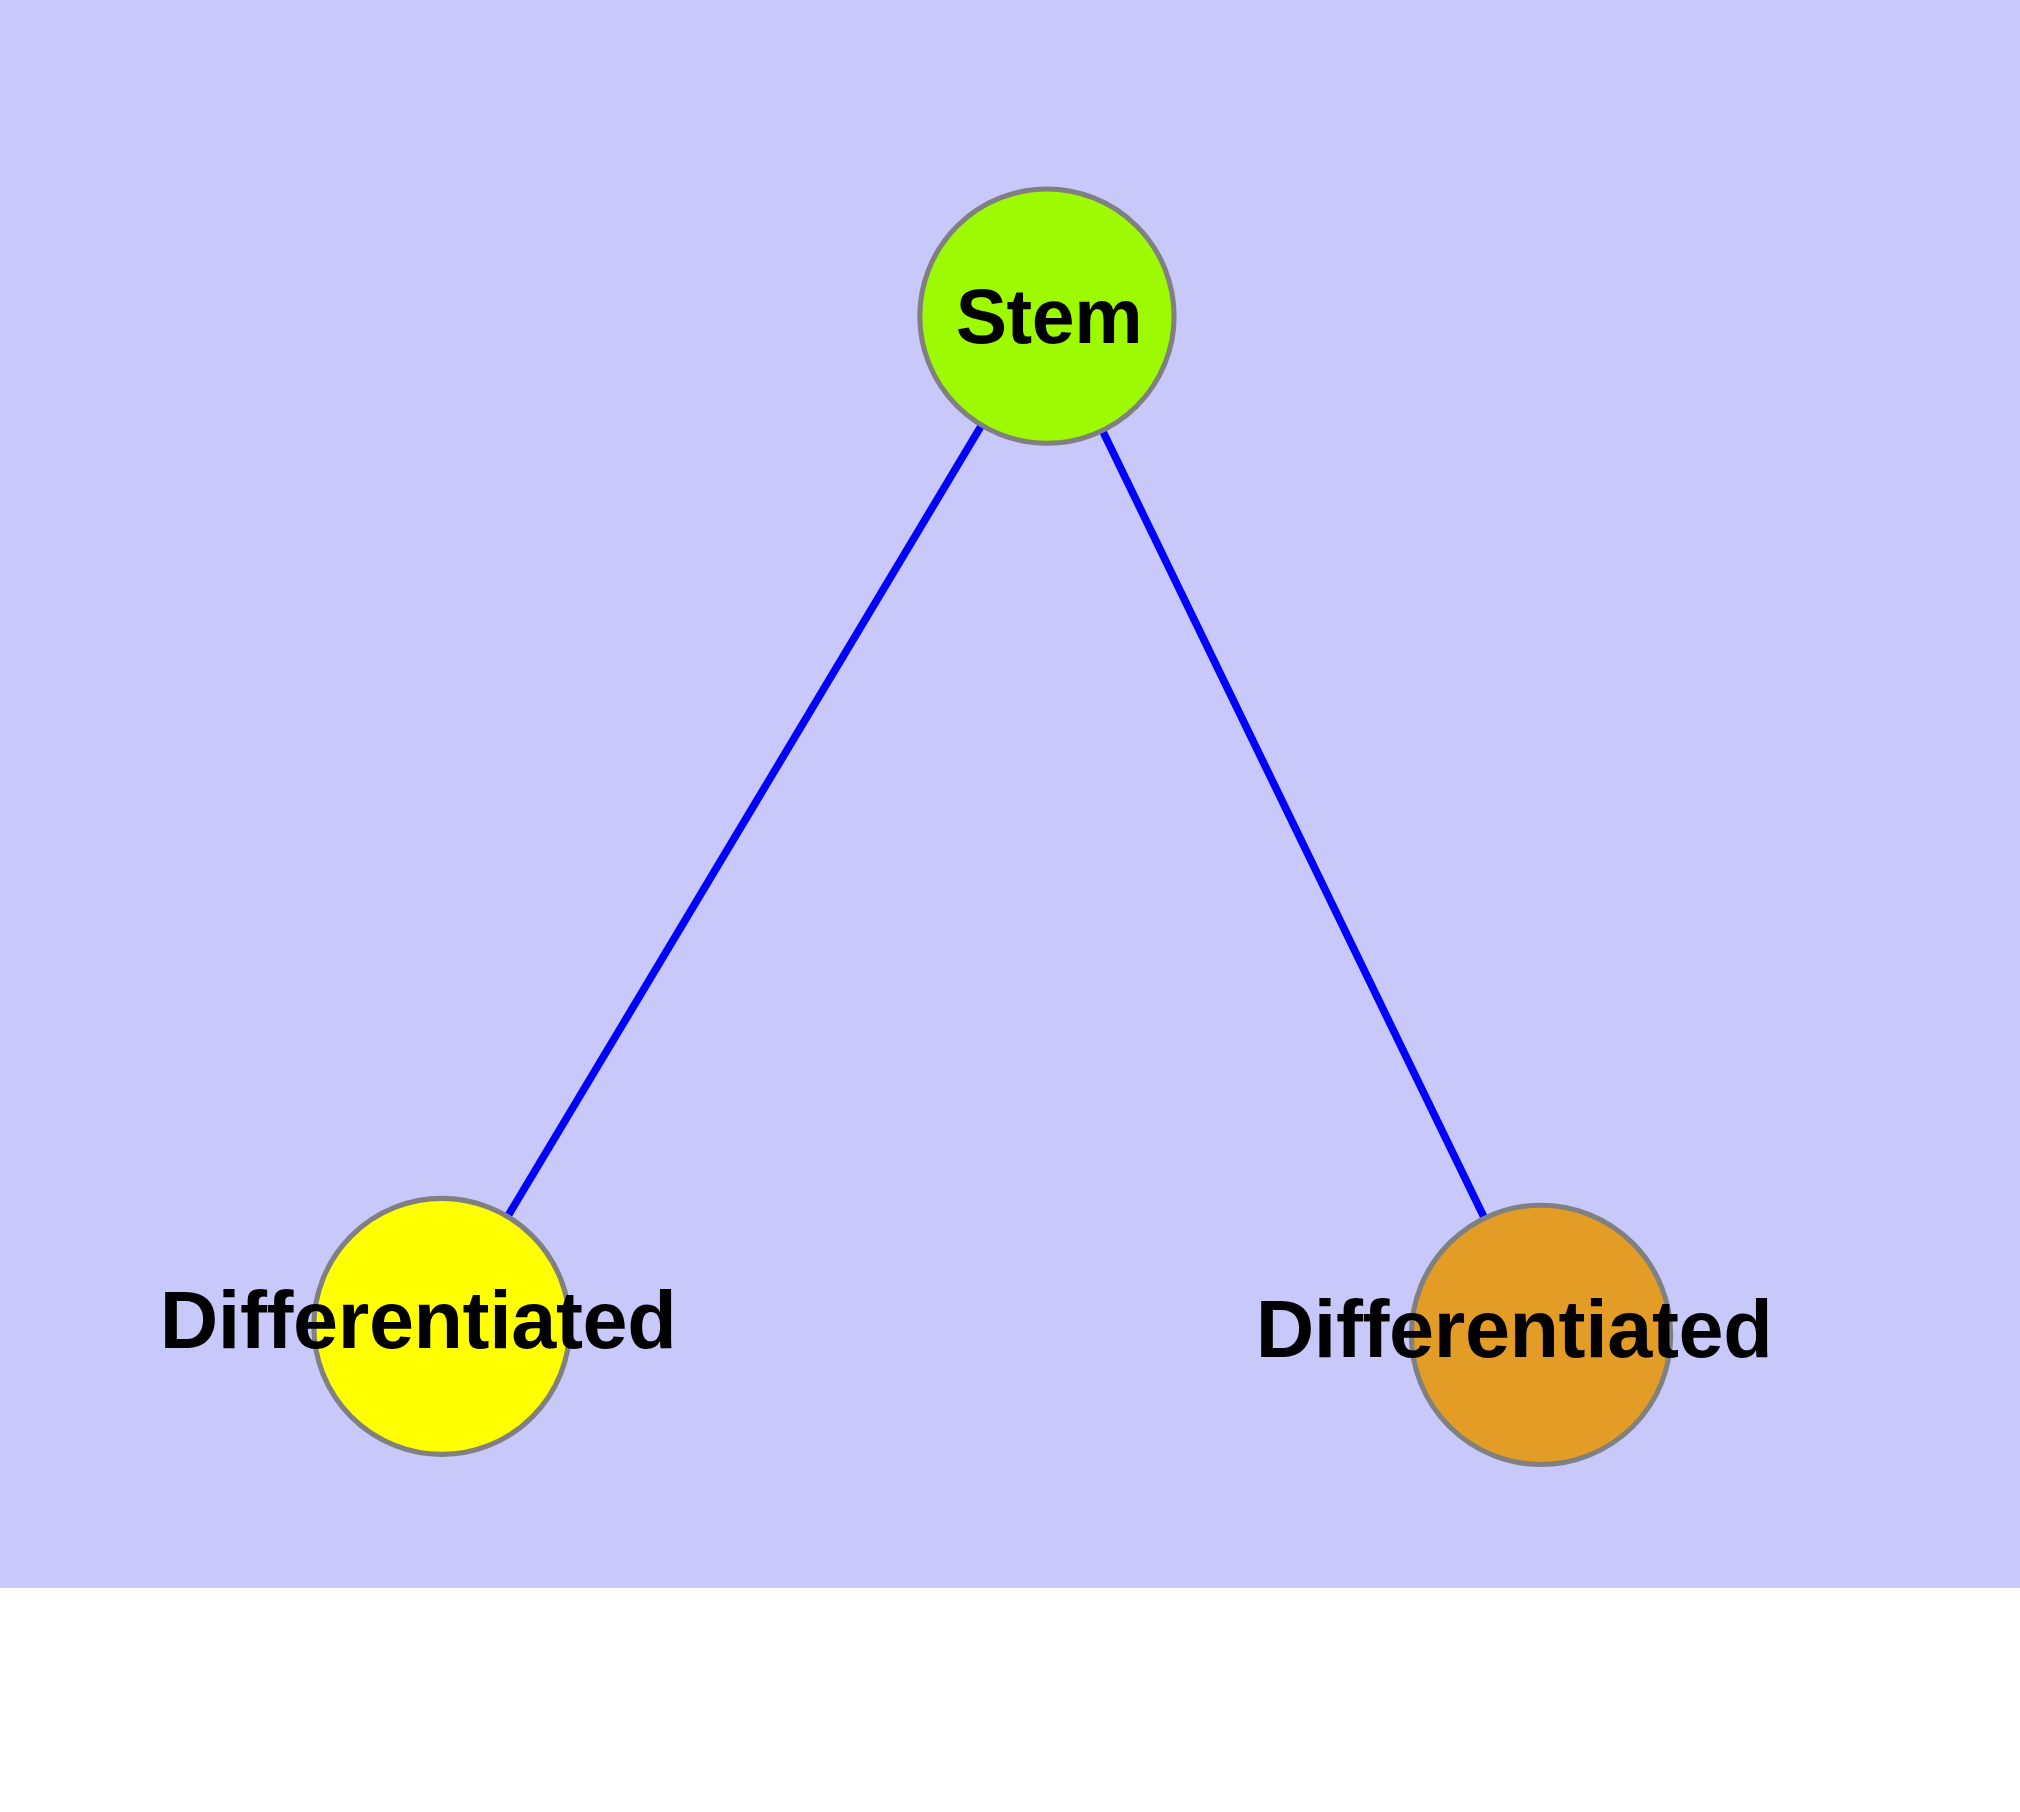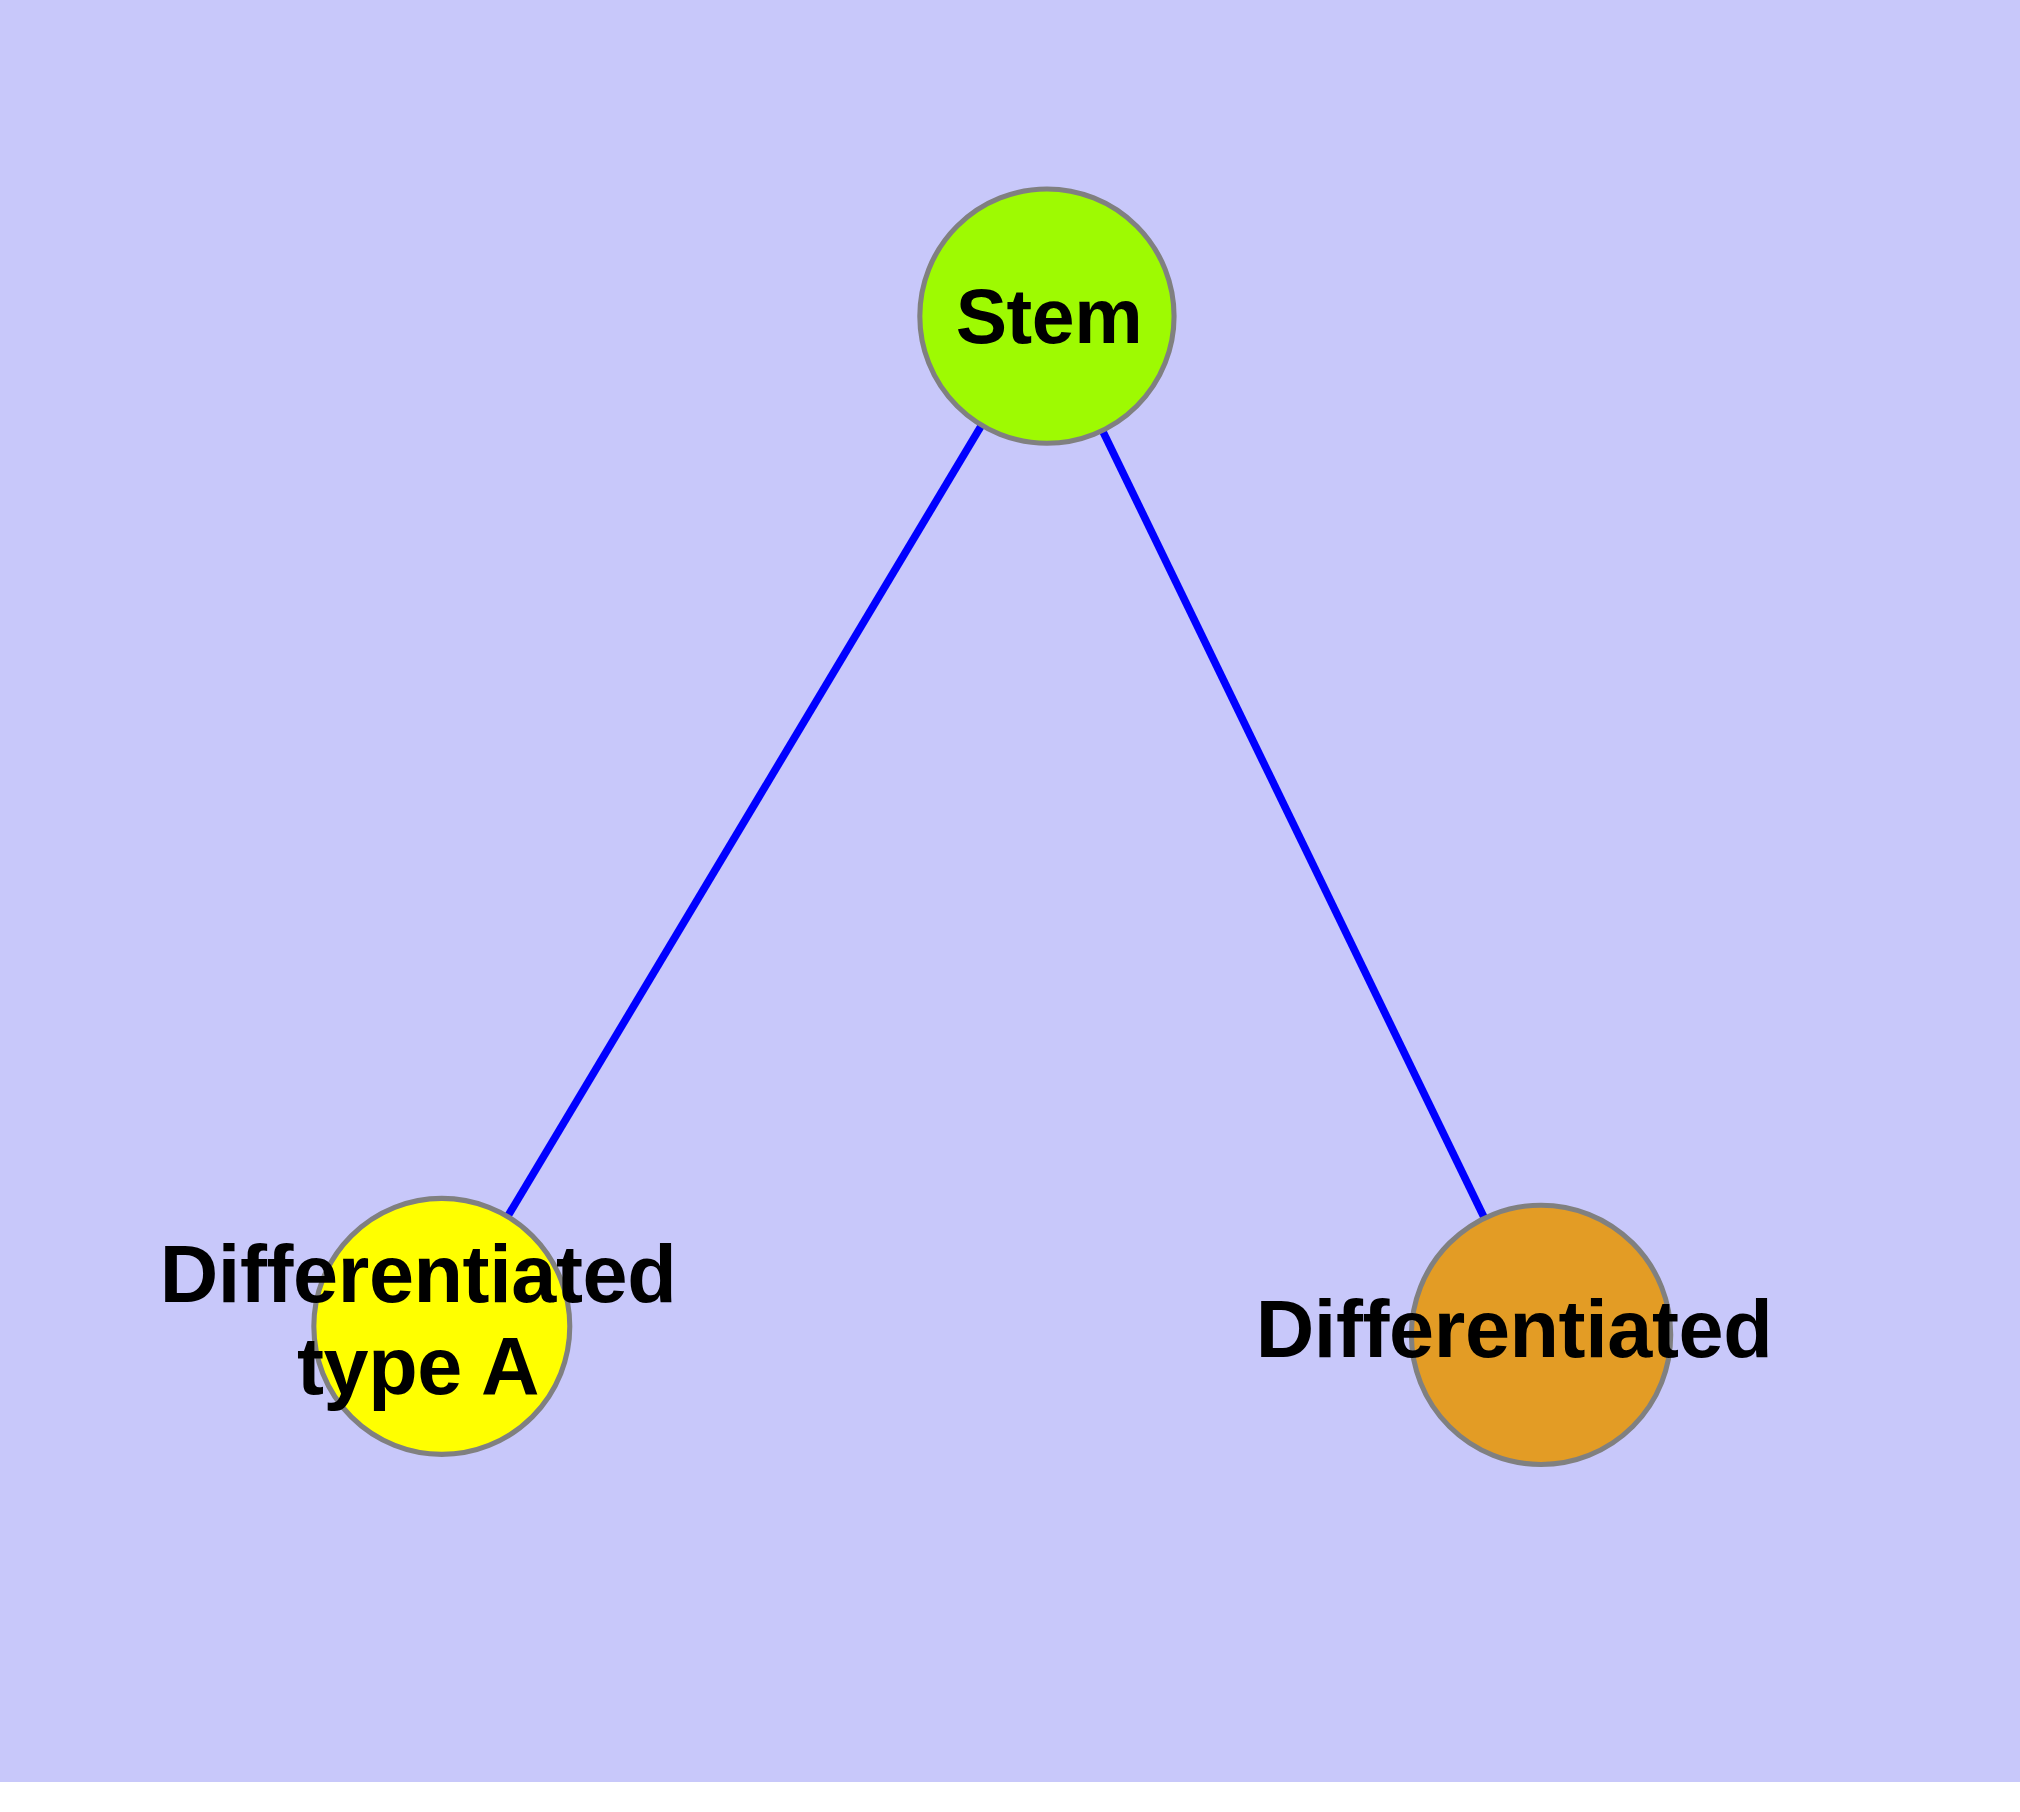--- a/index.html
+++ b/index.html
@@ -3,21 +3,21 @@
 <meta charset="utf-8">
 <style>
   html, body {
     margin: 0;
     padding: 0;
     background: #ffffff;
   }
   #canvas {
     position: relative;
     width: 2021px;
-    height: 1782px;
+    height: 1588px;
     overflow: hidden;
     font-family: "Liberation Sans", sans-serif;
     text-decoration: underline;
   }
   #bg-layer {
     position: absolute;
     inset: 0;
     background: #c8c8fa;
   }
   #graph-svg {
@@ -72,18 +72,18 @@
 
     <g>
       <circle cx="1235" cy="373" r="150" fill="#9efa02" stroke="#808080" stroke-width="6"></circle>
       <circle cx="521" cy="1565" r="151" fill="#ffff00" stroke="#808080" stroke-width="6"></circle>
       <circle cx="1818" cy="1575" r="153" fill="#e39c25" stroke="#808080" stroke-width="6"></circle>
     </g>
   </svg>
 
   <div class="node-label" id="label-stem">Stem</div>
 
-  <div class="node-label" id="label-diff-a"><span>Differentiated</span><br><span>type A</span></div>
+  <div class="node-label" id="label-diff-a"><span>Differentiated</span><br></div>
 
   <div class="node-label" id="label-diff-b"><span>Differentiated</span><br></div>
 
 </div>
 
 
 </body></html>

